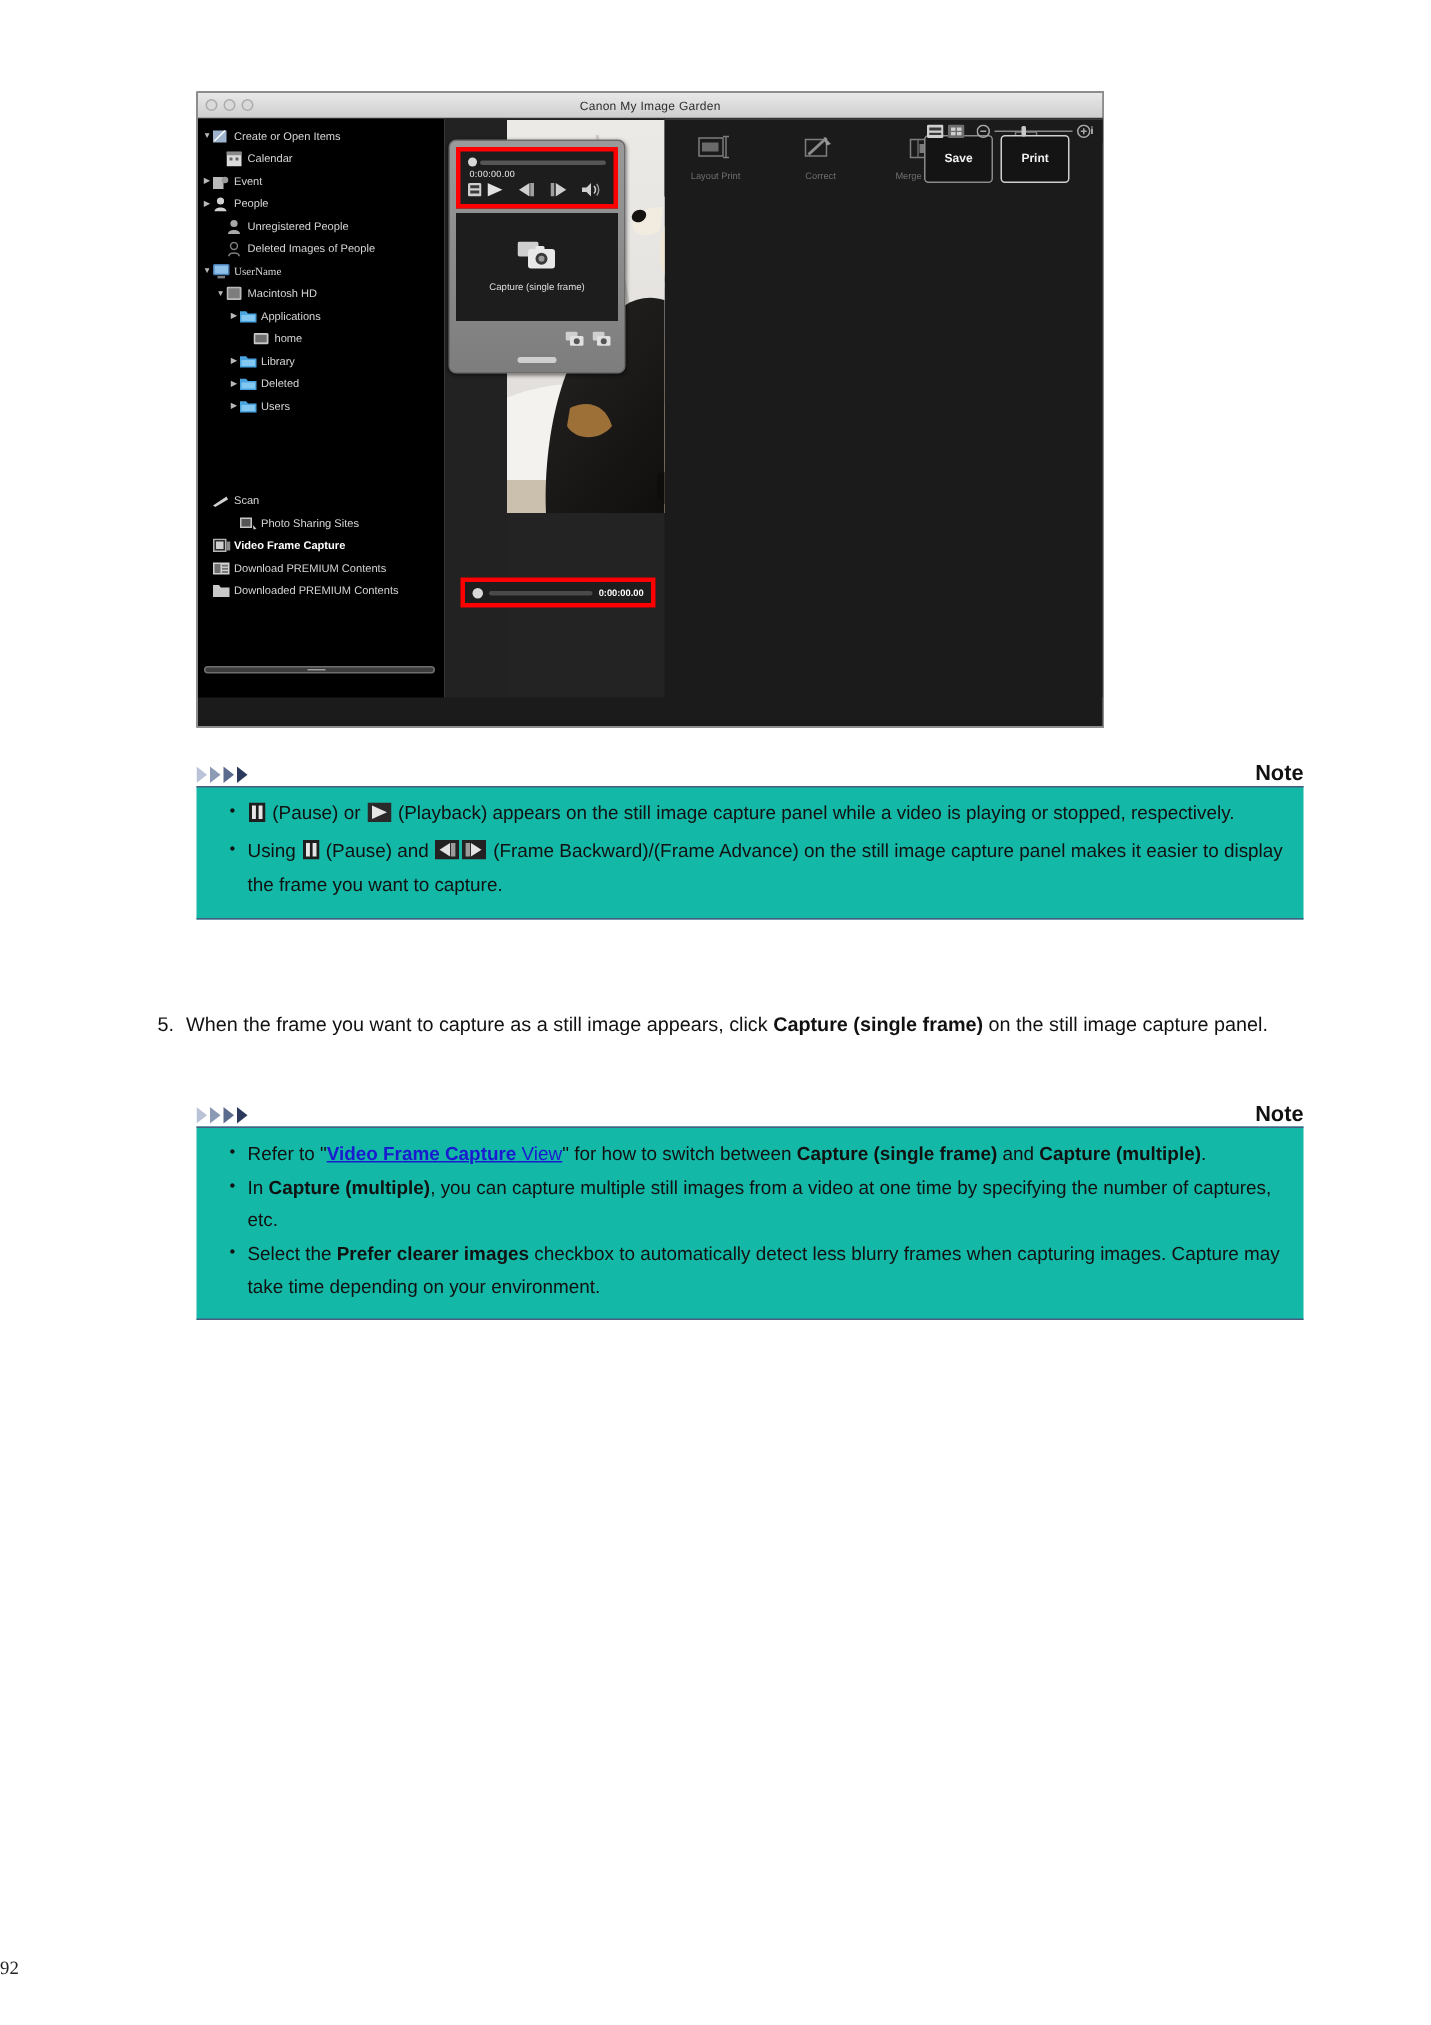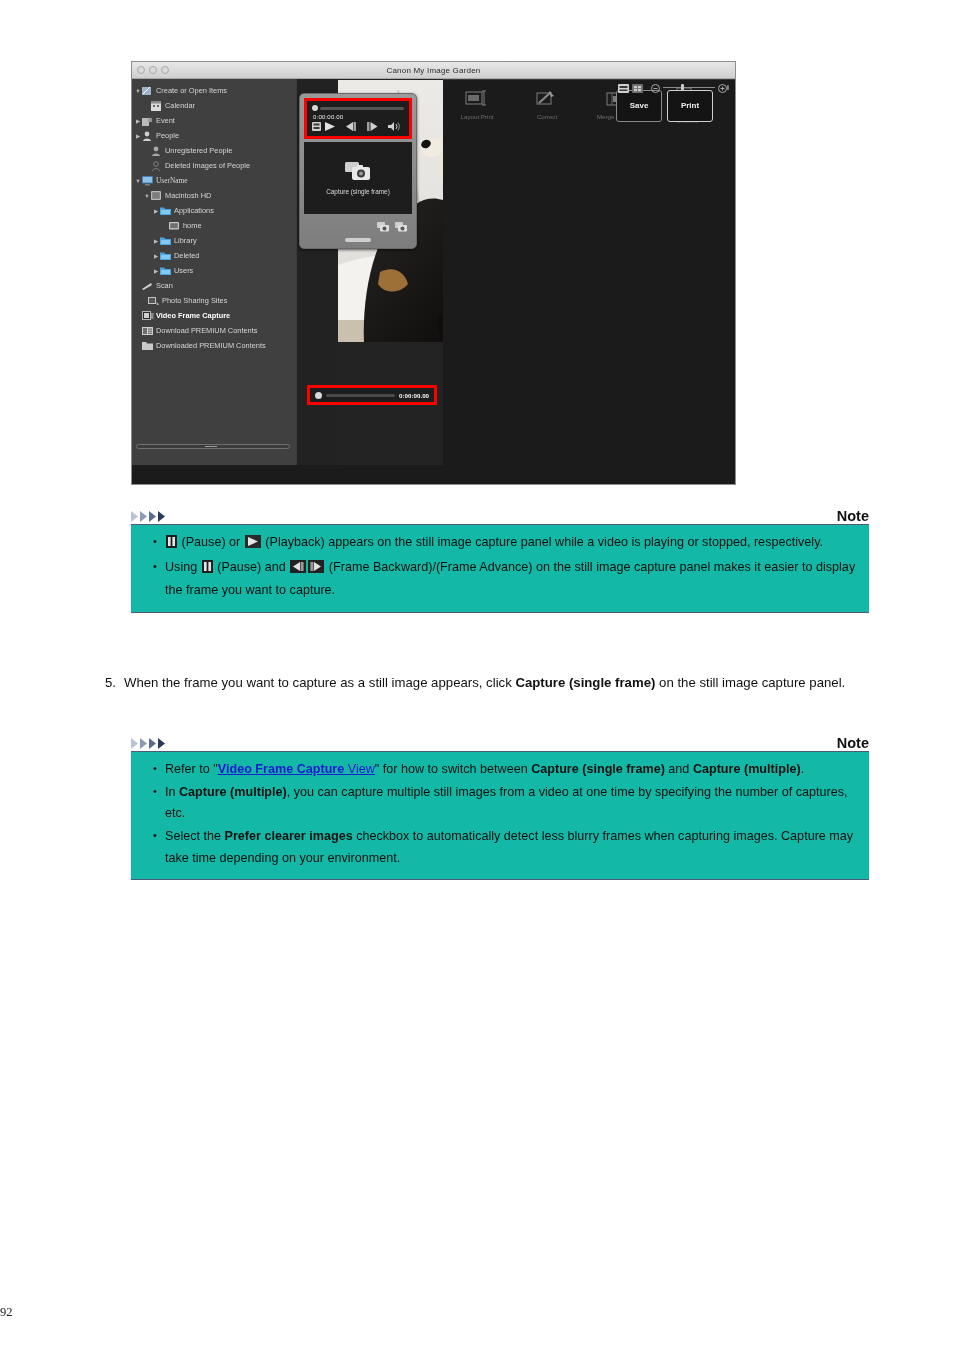--- a/index.html
+++ b/index.html
@@ -33,21 +33,21 @@
     width: 8px; height: 8px; border-radius: 50%;
     background: #d9d9d9; border: 1px solid #ababab;
     display: block;
   }
   .title-text { font-size: 8px; color: #2d2d2d; letter-spacing: .2px; }
 
   .appbody { display: flex; height: 386px; }
 
   
   .sidebar {
-    width: 165px; background: #404040;
+    width: 165px; background: #000000;
     border-right: 1px solid #3a3a3a;
     padding-top: 4px;
     position: relative;
   }
   .tree { list-style: none; margin: 0; padding: 0; }
   .tree li {
     display: flex; align-items: center;
     height: 15px; color: #d6d6d6; font-size: 7.4px;
     white-space: nowrap;
   }
@@ -337,30 +337,30 @@
           <li style="padding-left: 20px;">
             <span class="tw">▶</span>
             <span class="ico">
               <svg width="12" height="10">
                 <path d="M0 1.5 H4 L5.3 3 H11 V9 H0 Z" fill="#4aa4e0"></path>
                 <rect x="1" y="4" width="9" height="4" fill="#82c8f0"></rect>
               </svg>
             </span>
             <span class="lbl">Users</span>
           </li>
-          <li style="padding-left: 2px;">
+          <li style="padding-left: 2px; margin-top: 48px;">
             <span class="tw"></span>
             <span class="ico">
               <svg width="11" height="10">
                 <path d="M0 8 L9 2 L10 4 L1.5 9 Z" fill="#cfcfcf"></path>
               </svg>
             </span>
             <span class="lbl">Scan</span>
           </li>
-          <li style="padding-left: 8px;">
+          <li style="padding-left: 20px;">
             <span class="tw"></span>
             <span class="ico">
               <svg width="12" height="10">
                 <rect x="0" y="1" width="8" height="7" fill="#c4c4c4"></rect>
                 <rect x="1" y="2" width="6" height="5" fill="#555"></rect>
                 <path d="M8.5 6 L11 8.5 L9 9 Z" fill="#c4c4c4"></path>
               </svg>
             </span>
             <span class="lbl">Photo Sharing Sites</span>
           </li>

